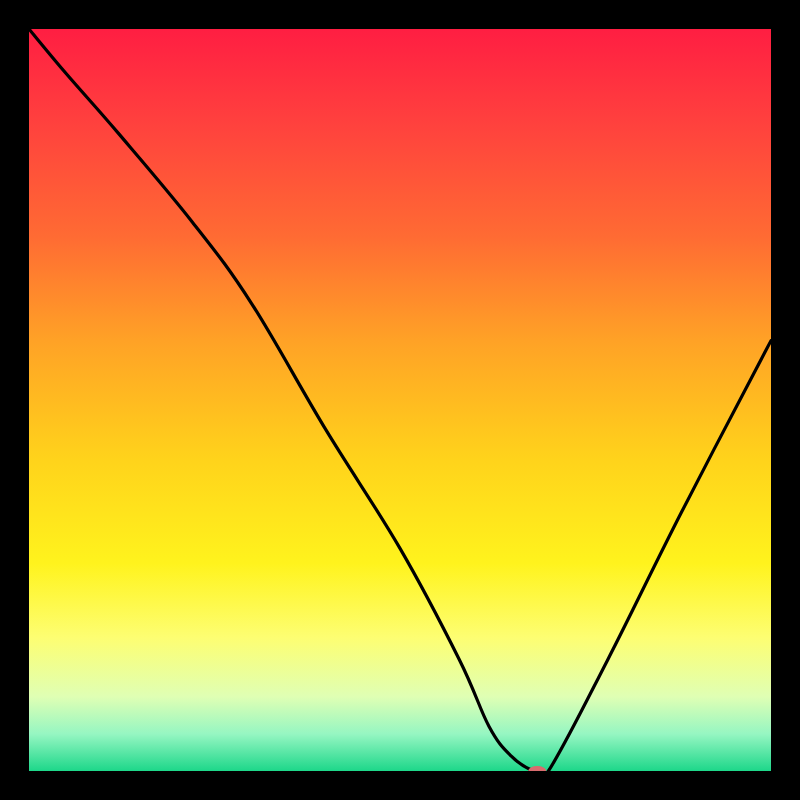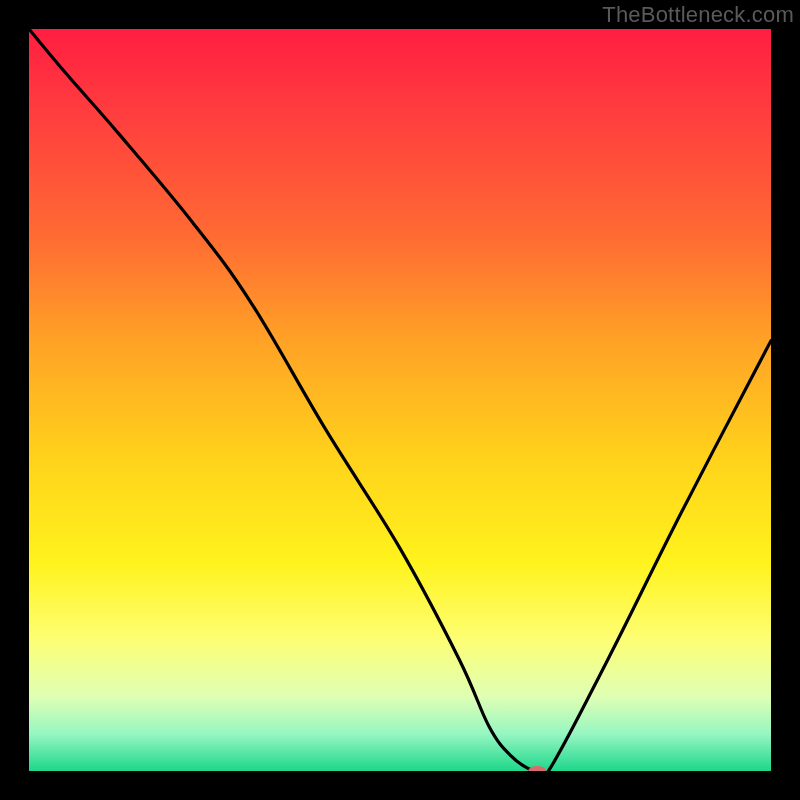--- a/index.html
+++ b/index.html
@@ -35,21 +35,20 @@
   }
   svg {
     display: block;
   }
 </style>
 </head>
 <body>
 
 <div class="outer">
 
-  <div class="watermark">TheBottleneck.com</div>
 
   <div class="plot">
     <svg id="chart-svg" width="742" height="742" viewBox="0 0 742 742">
       <defs>
         <linearGradient id="bg-grad" x1="0" y1="0" x2="0" y2="1">
             <stop offset="0.0%" stop-color="#ff1e42"></stop>
             <stop offset="12.0%" stop-color="#ff3f3e"></stop>
             <stop offset="28.0%" stop-color="#ff6b33"></stop>
             <stop offset="42.0%" stop-color="#ffa226"></stop>
             <stop offset="58.0%" stop-color="#ffd31b"></stop>

